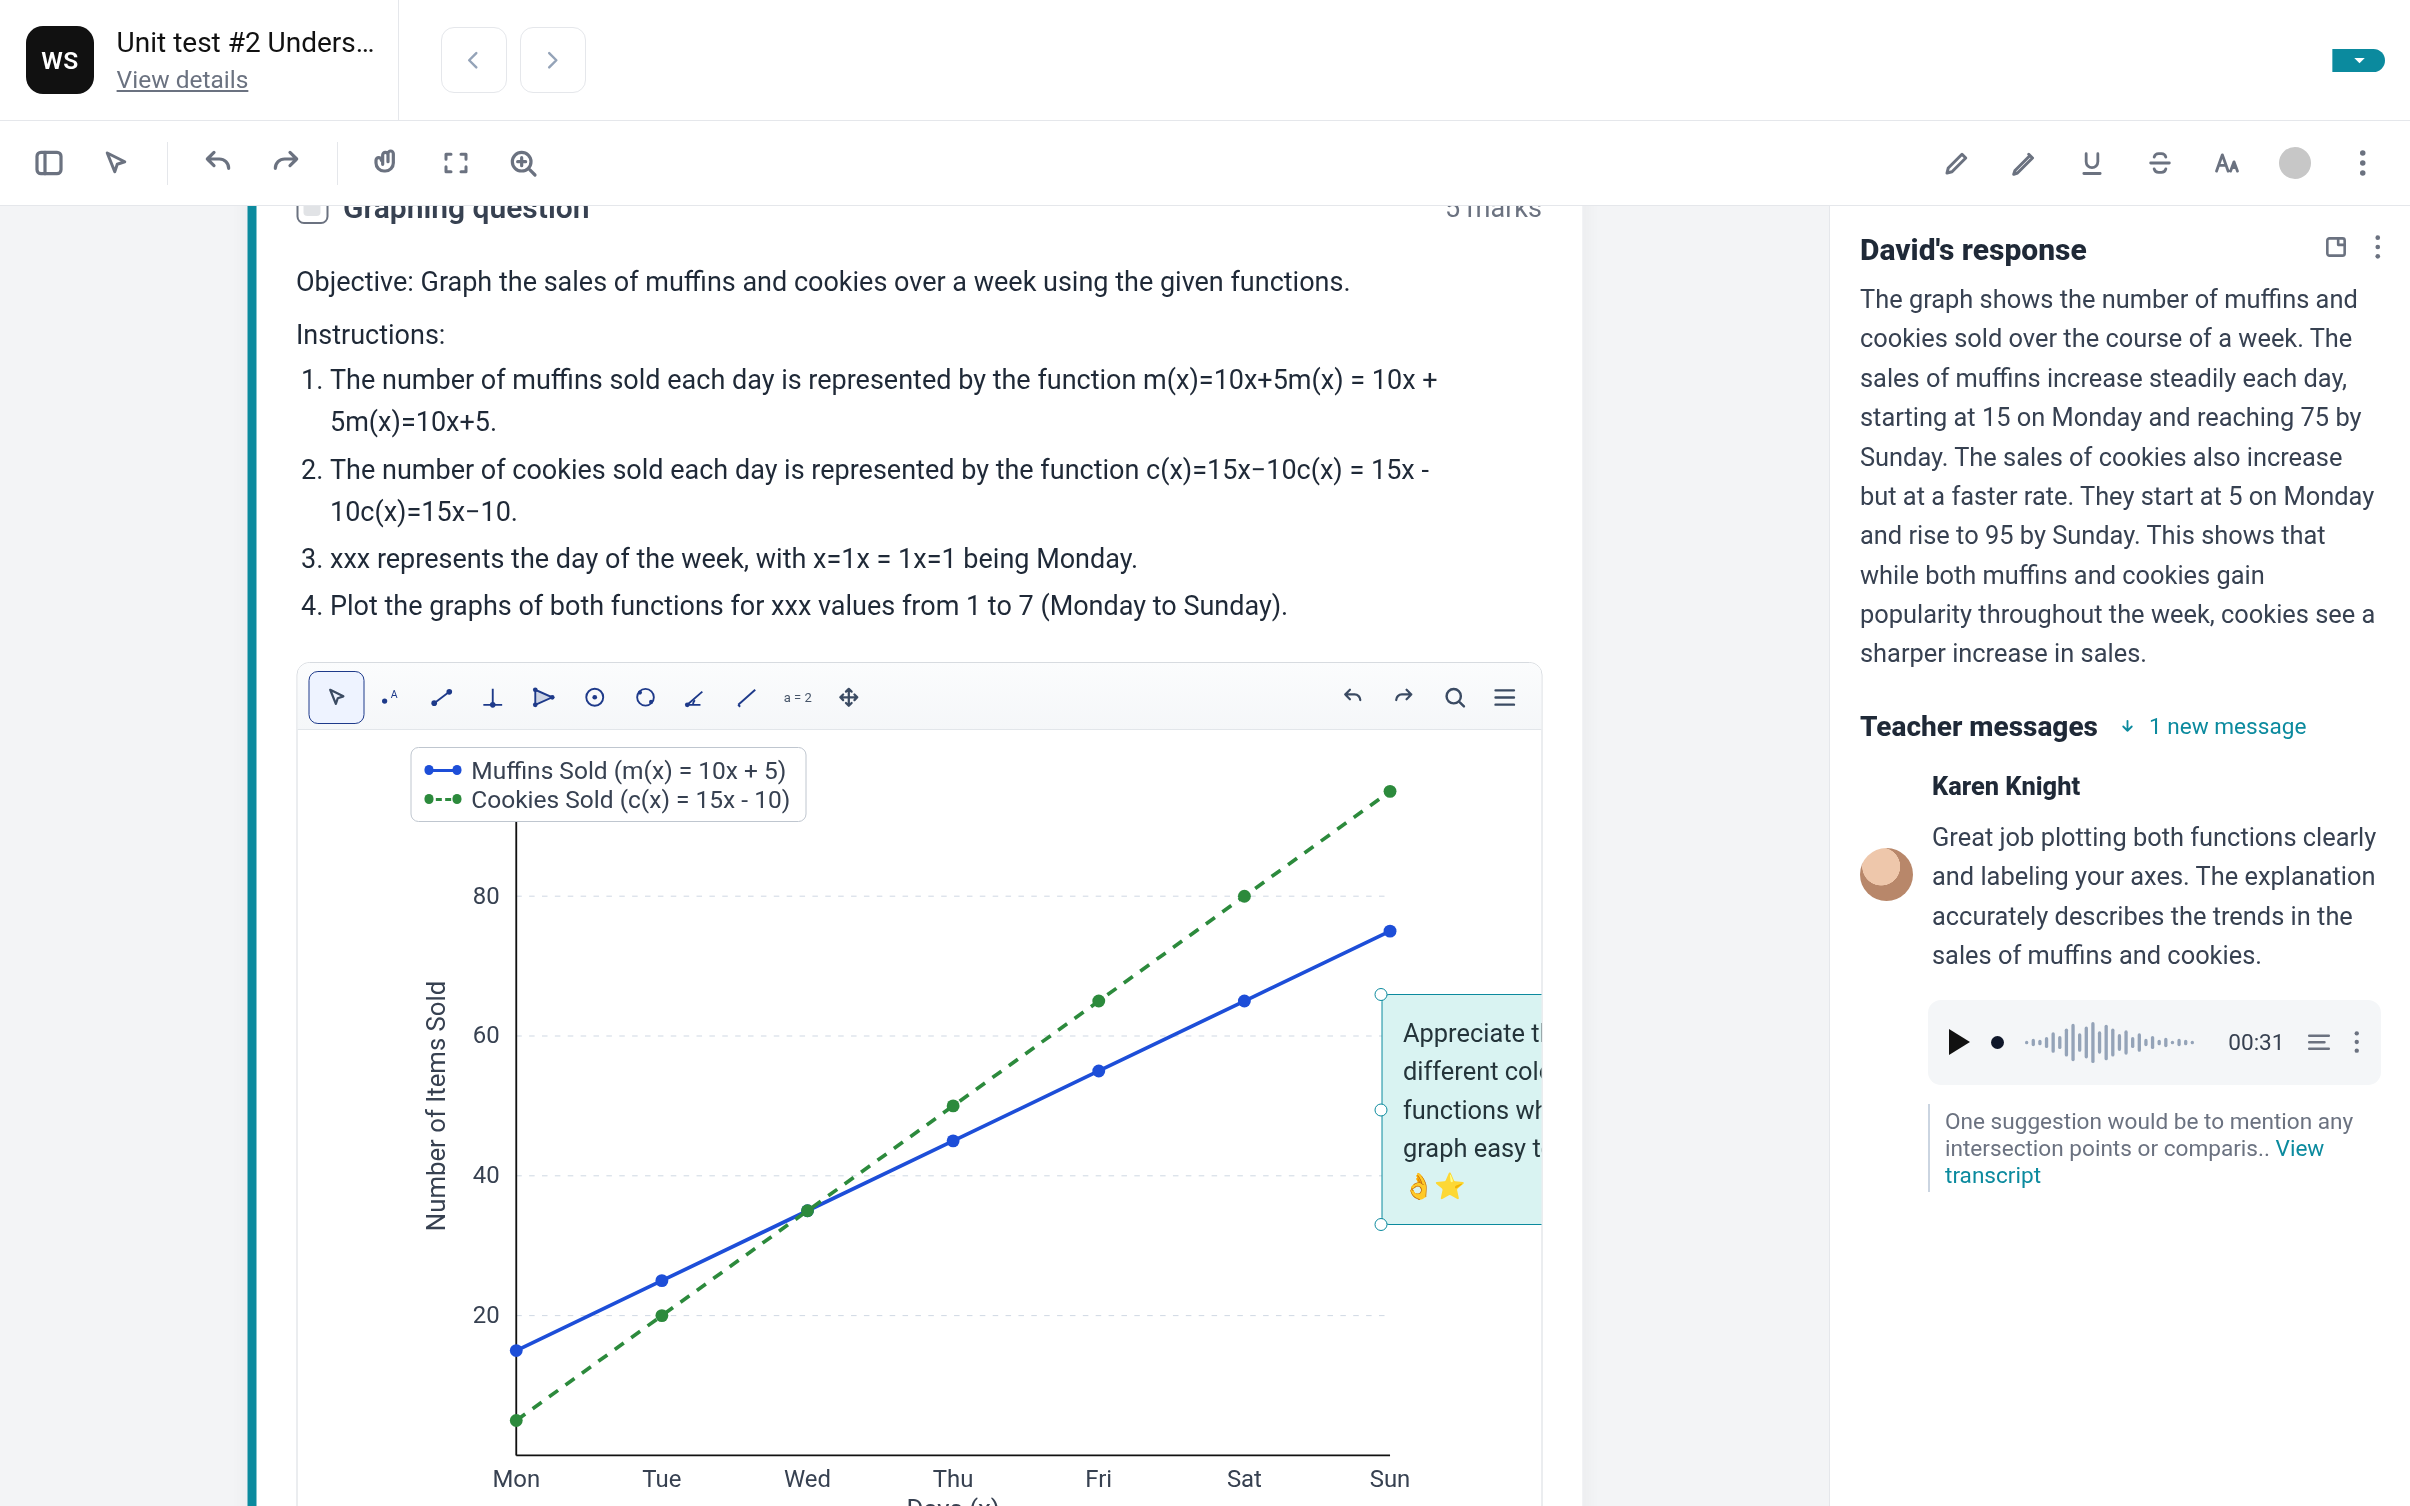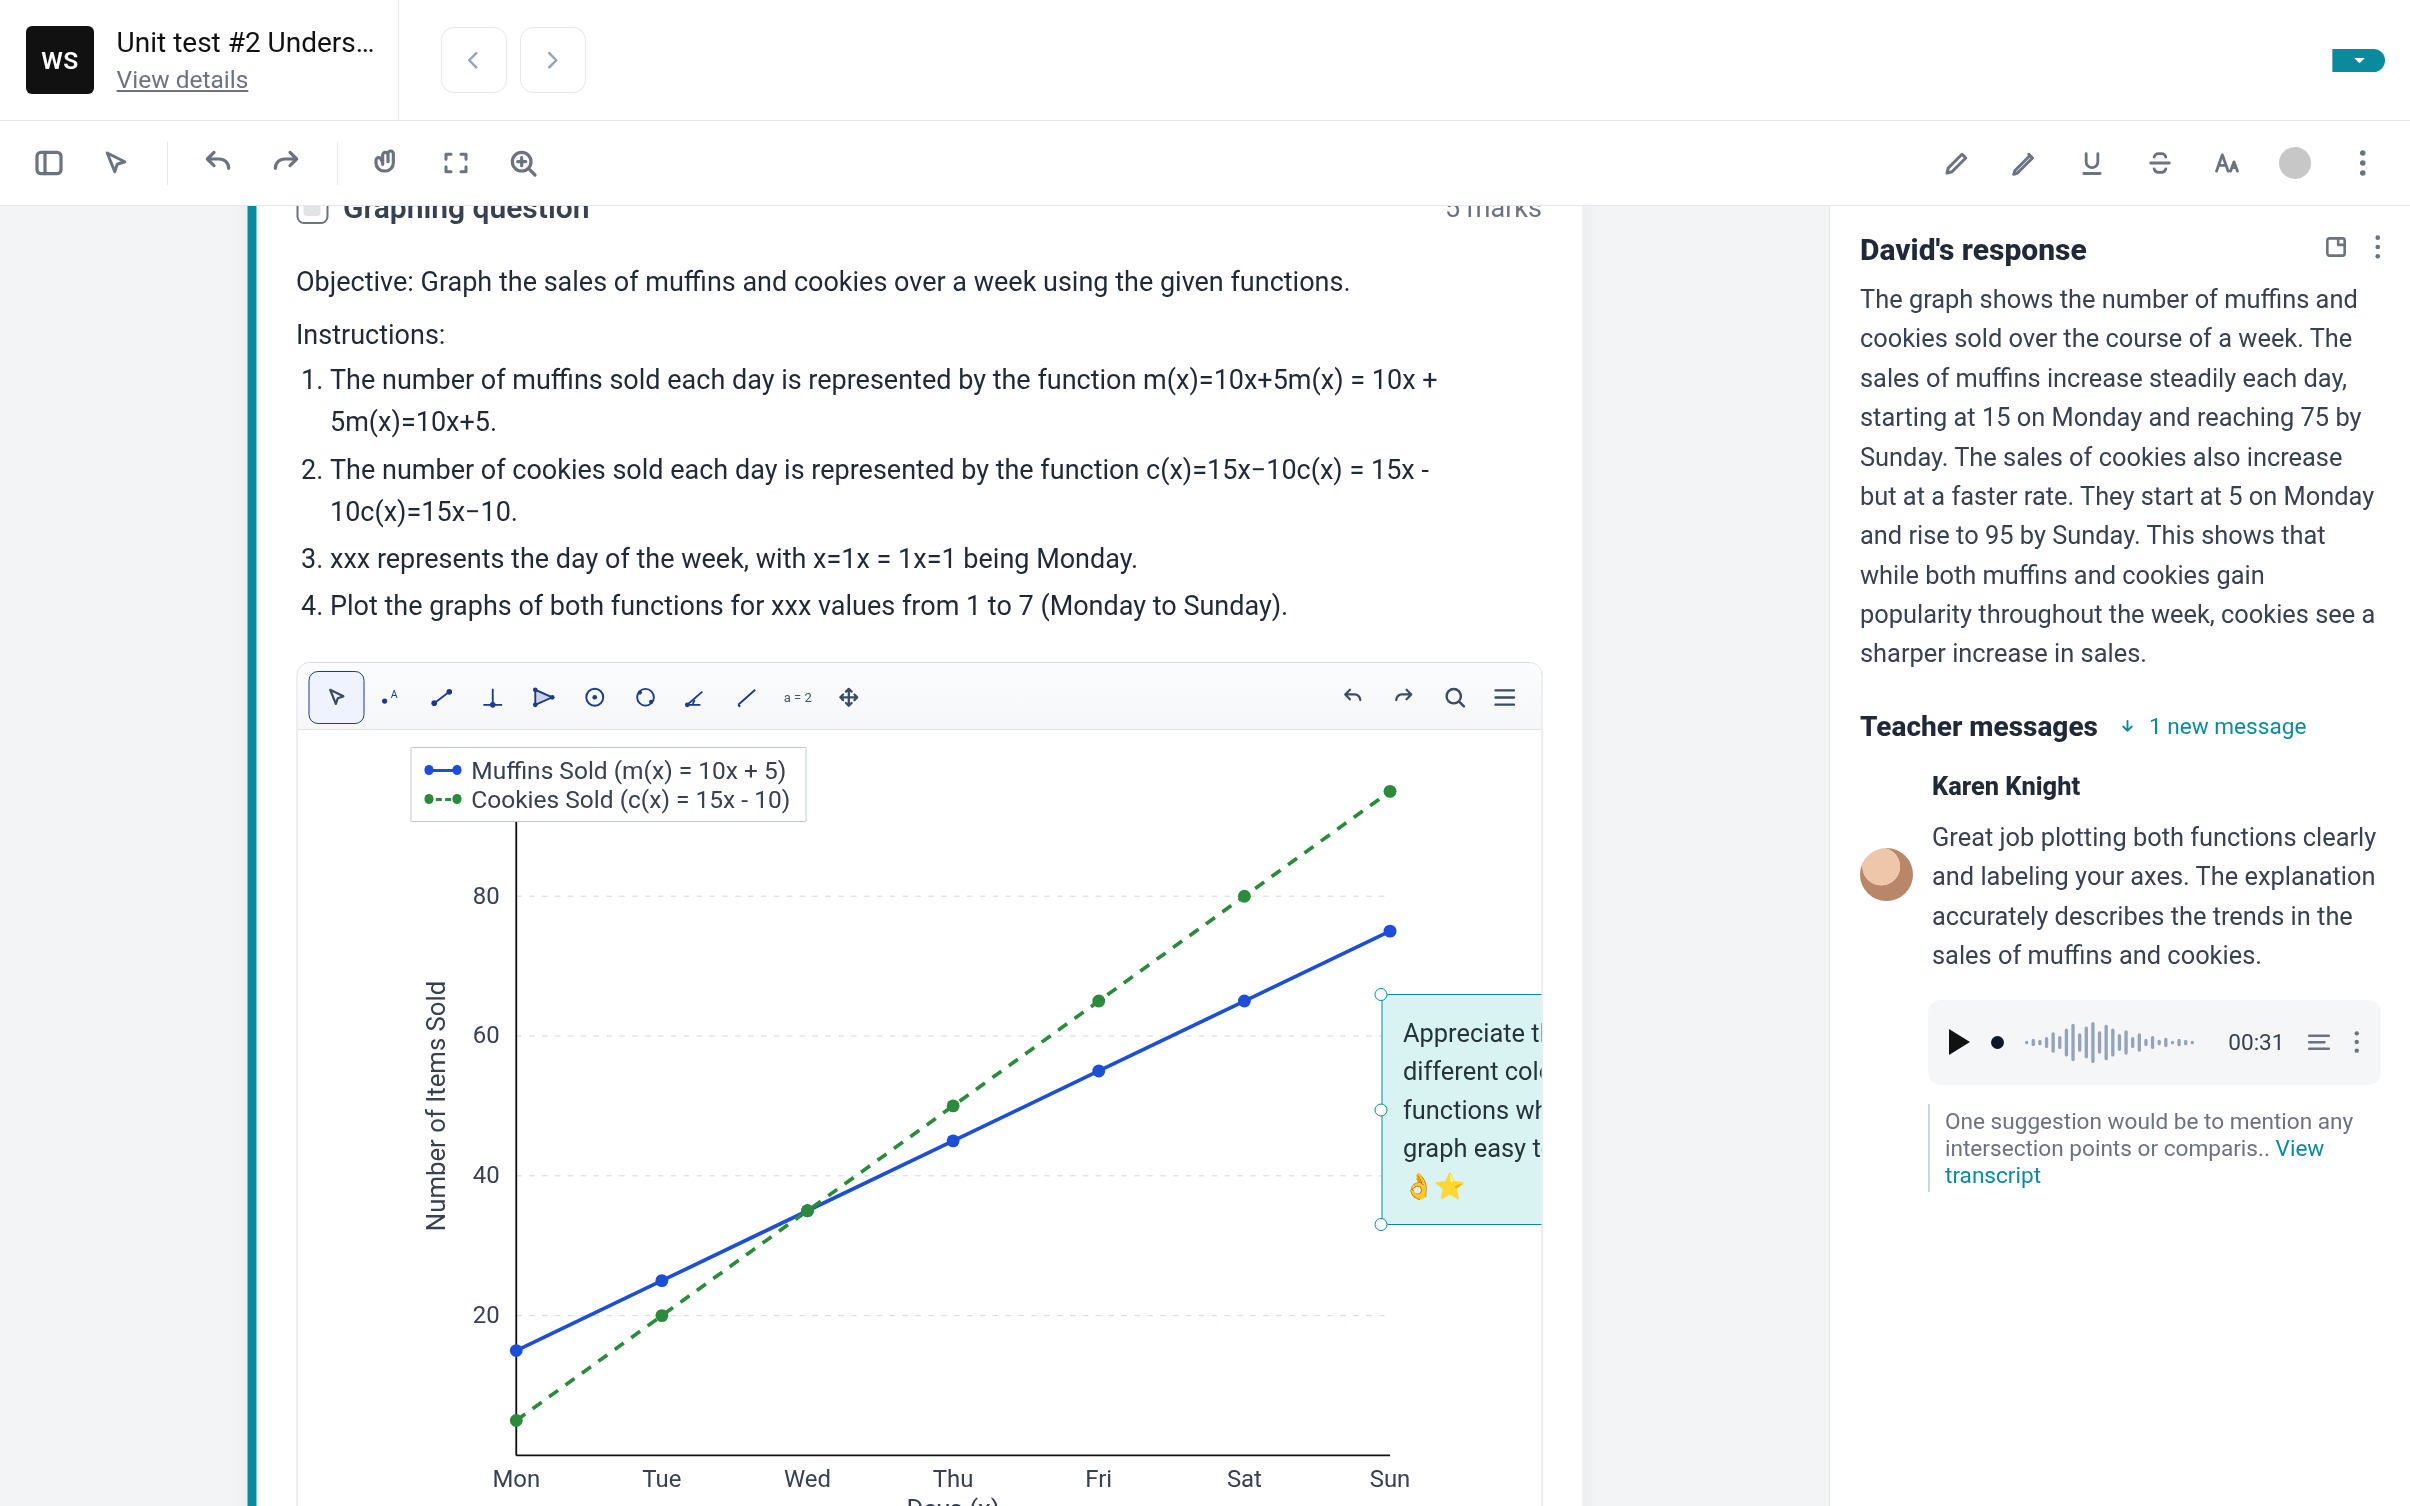--- a/index.html
+++ b/index.html
@@ -29,21 +29,21 @@
   
 
   
   .topbar {
     display: flex; align-items: center; gap: 22.6px;
     height: 121px;
     border-bottom: 0.9px solid var(--border);
     padding: 0 26px;
   }
   .ws-logo {
-    width: 68px; height: 68px; border-radius: 6px;
+    width: 68px; height: 68px; border-radius: 17px;
     background: #111; color: #fff;
     display: flex; align-items: center; justify-content: center;
     font-weight: 600; font-size: 24.5px; letter-spacing: 0.5px;
   }
   .assign-meta { display: flex; flex-direction: column; gap: 5.6px; width: 259px; }
   .assign-title { font-size: 28px; color: #111; white-space: nowrap; overflow: hidden; text-overflow: ellipsis; }
   .view-details { font-size: 24.5px; color: var(--muted); text-decoration: underline; cursor: pointer; }
   .vdiv { width: 0.9px; height: 100%; background: var(--border); }
   .student-block { display: flex; align-items: center; gap: 19px; min-width: 395px; }
   .avatar { width: 73px; height: 73px; border-radius: 13px; background: #d6e4f0; background-image: radial-gradient(circle at 40% 30%, #c9a184 0 24%, transparent 25%), linear-gradient(#7aaed8, #4b88c0); background-size: cover; }
@@ -134,21 +134,21 @@
   .gt.active { border-color: #1e3a8a; background: #eef3ff; }
   .gt.small { width: 49px; }
   .gt .mini { font-size: 13px; color: #475569; }
   .gt-spacer { flex: 1; }
 
   .graph-body { position: relative; padding: 7.5px 17px 19px 11.3px; }
   
   .chart-svg { width: 100%; height: 791px; display: block; }
 
   .legend-box {
-    position: absolute; left: 113px; top: 17px; background: #fff; border: 0.9px solid #bfc6cf; border-radius: 1px;
+    position: absolute; left: 113px; top: 17px; background: #fff; border: 0.9px solid #bfc6cf; border-radius: 8px;
     padding: 7.5px 15px; font-size: 24.5px; color: #374151;
   }
   .legend-row { display: flex; align-items: center; gap: 11.3px; white-space: nowrap; }
   .legend-swatch { width: 34px; height: 0; border-top: 3.8px solid var(--blue); position: relative; }
   .legend-swatch.blue { border-top-color: var(--blue); }
   .legend-swatch.green { border-top-style: dashed; border-top-color: var(--green); }
   .legend-swatch::before, .legend-swatch::after {
     content: ""; position: absolute; width: 9.4px; height: 9.4px; border-radius: 50%; top: -6.6px;
   }
   .legend-swatch.blue::before { left: -1.9px; background: var(--blue); }

